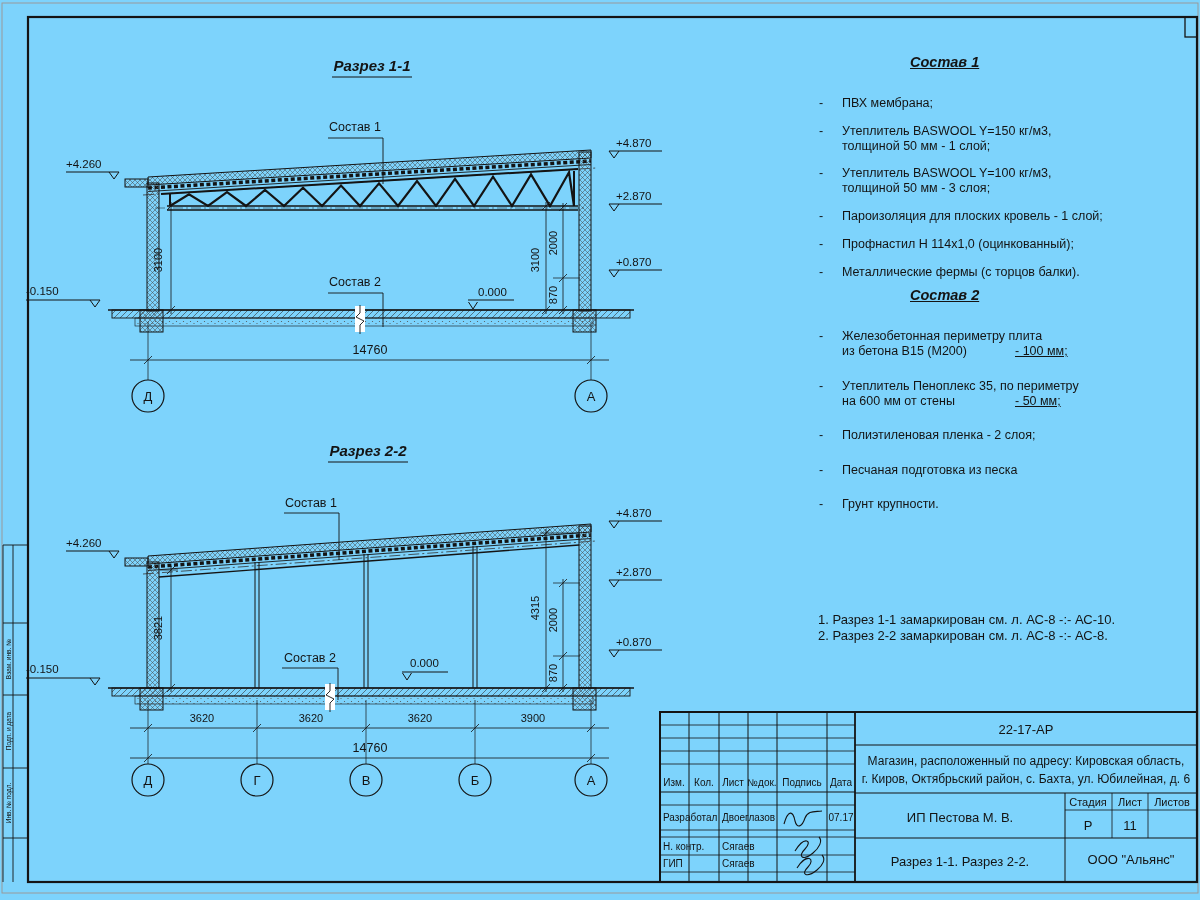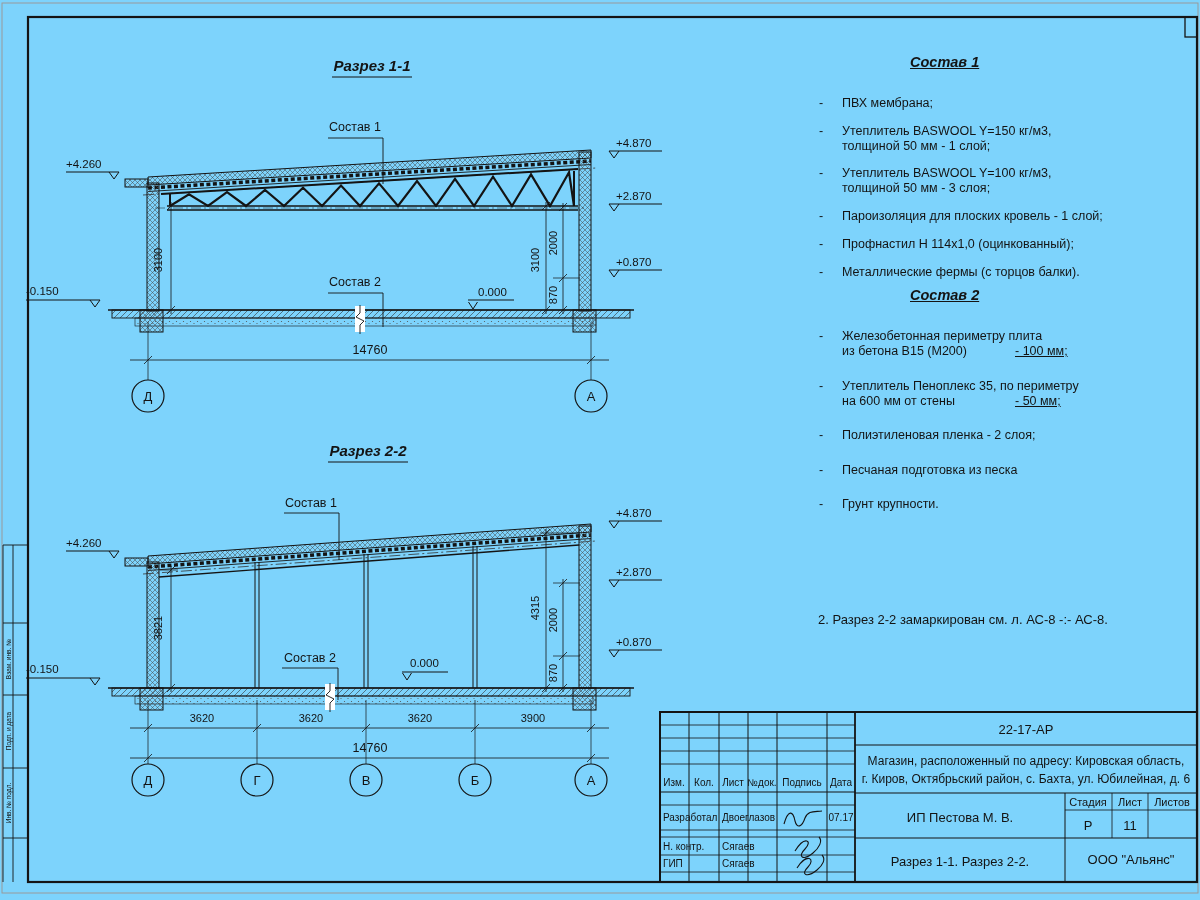--- a/index.html
+++ b/index.html
@@ -403,16 +403,17 @@
           <div>Песчаная подготовка из песка</div>
         </span>
   </div>
   <div class="item">
     <span class="dash">-</span>
     <span class="lines"><span>Грунт крупности.</span></span>
   </div>
 </div>
 
 <div class="overlay notes" style="left:818px;top:612px;width:360px;">
+  <div>1. Разрез 1-1 замаркирован см. л. АС-8 -:- АС-10.</div>
   <div>2. Разрез 2-2 замаркирован см. л. АС-8 -:- АС-8.</div>
 </div>
 
 </div>
 
 </body></html>

